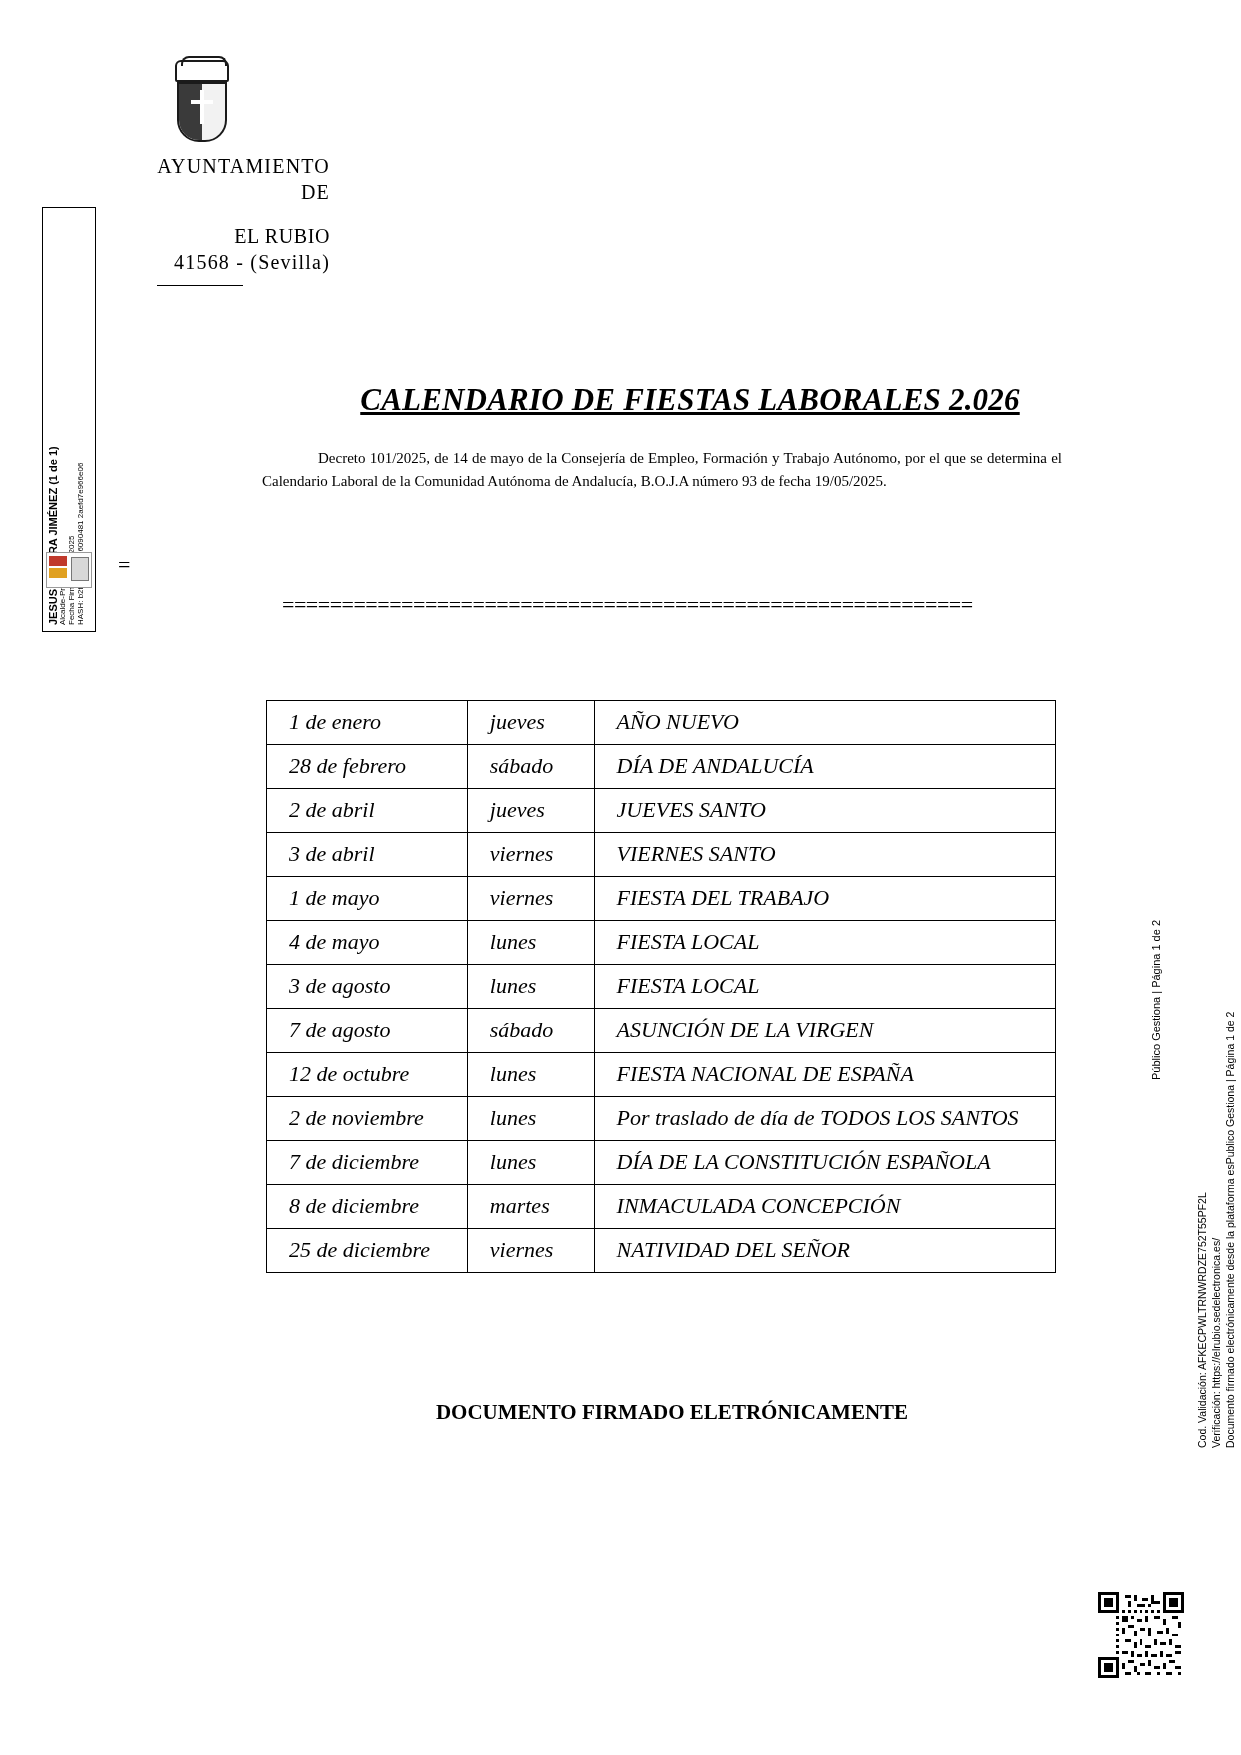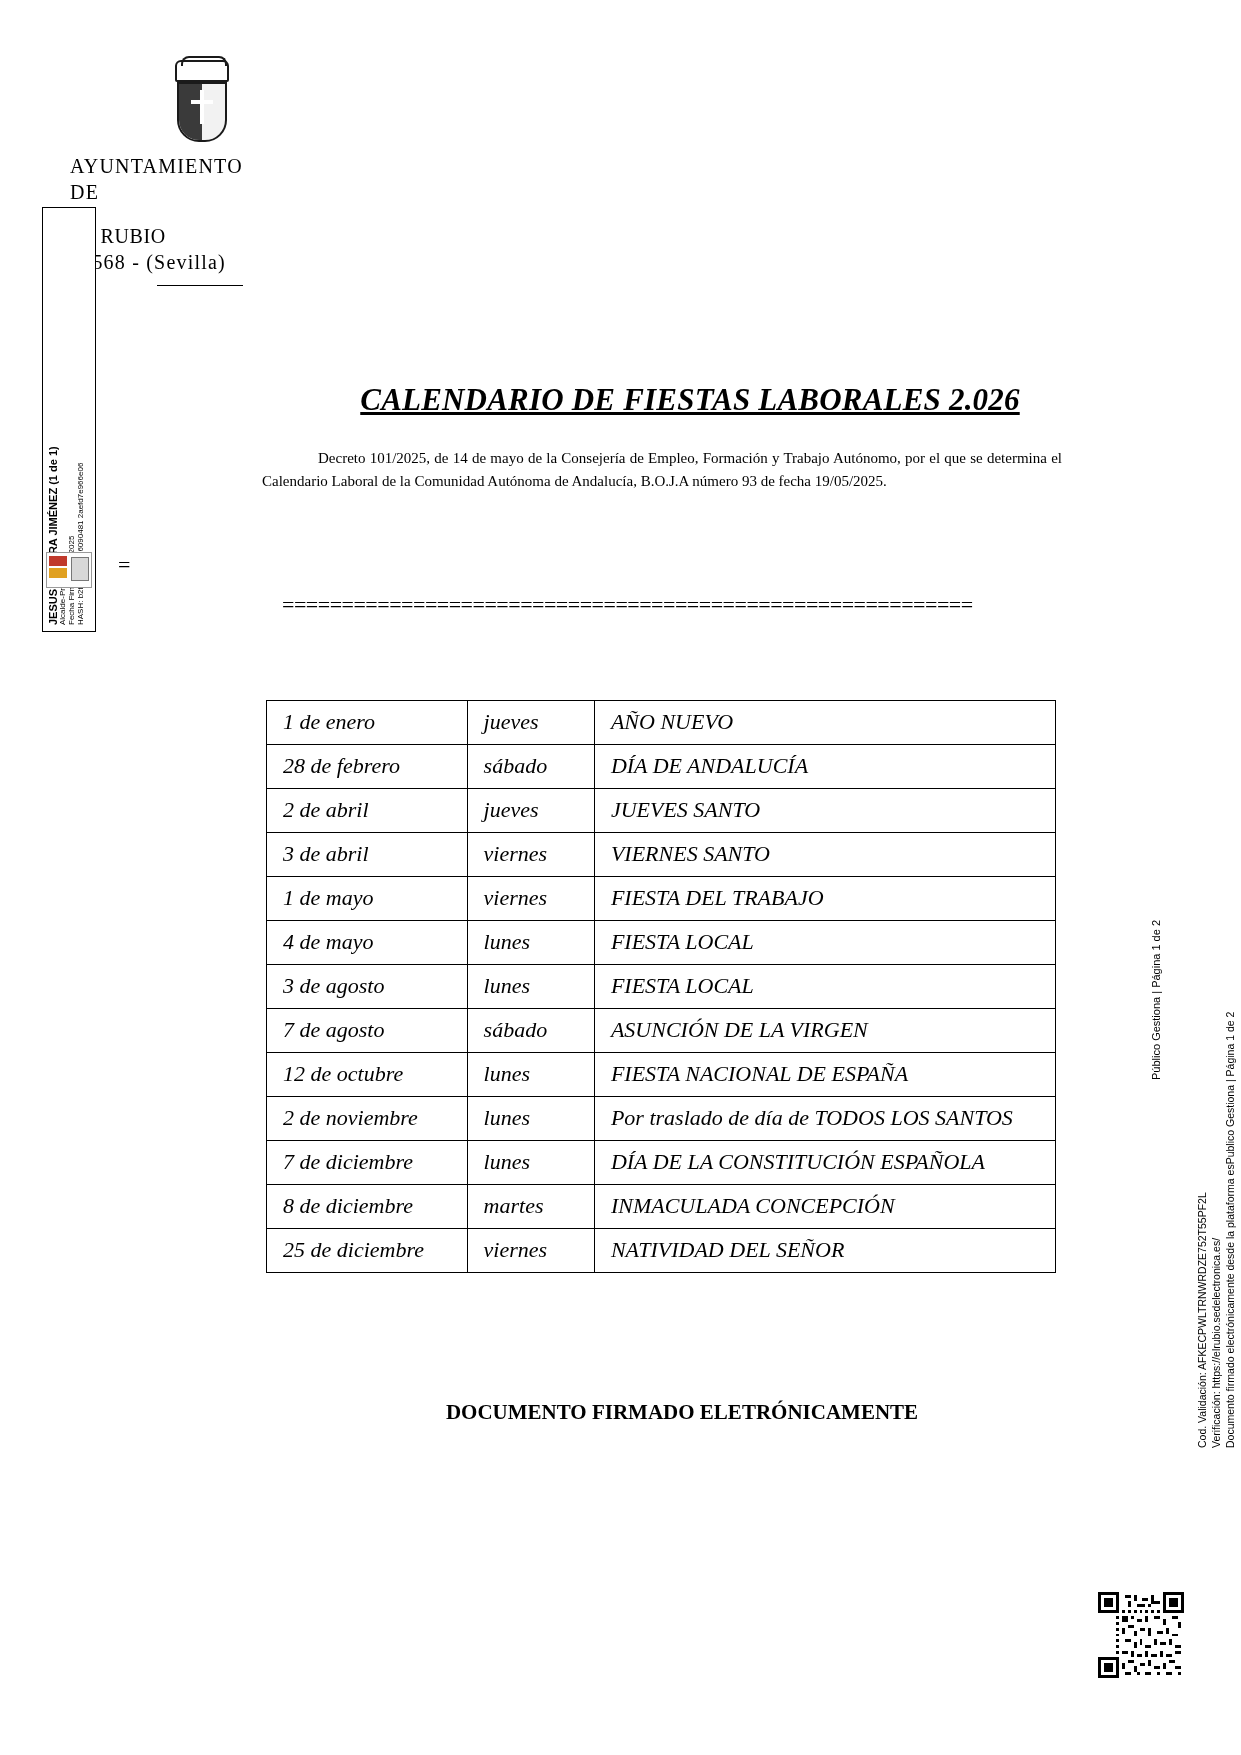--- a/index.html
+++ b/index.html
@@ -15,21 +15,21 @@
     color: #000000;
     overflow: hidden;
   }
 
   
   #letterhead {
     position: absolute;
     left: 70px;
     top: 60px;
     width: 260px;
-    text-align: left;
+    text-align: right;
   }
   #crest {
     width: 62px;
     height: 86px;
     margin: 0 auto 8px auto;
     position: relative;
   }
   #crest .crown {
     position: absolute;
     left: 6px;
@@ -222,32 +222,32 @@
     position: absolute;
     left: 266px;
     top: 700px;
     width: 790px;
     border-collapse: collapse;
     font-size: 22px;
     font-style: italic;
   }
   #holiday-table td {
     border: 1px solid #000;
-    padding: 6px 10px 7px 16px;
+    padding: 6px 10px 7px 22px;
     height: 30px;
     vertical-align: middle;
     white-space: nowrap;
   }
   #holiday-table td.c-date { width: 200px; }
   #holiday-table td.c-day  { width: 130px; }
   #holiday-table td.c-name { width: 460px; }
 
   #signed-note {
     position: absolute;
-    left: 242px;
+    left: 232px;
     top: 1400px;
     width: 880px;
     text-align: center;
     font-size: 21px;
     font-weight: bold;
     font-family: "Liberation Serif", serif;
   }
 
   
   #page-mark {

